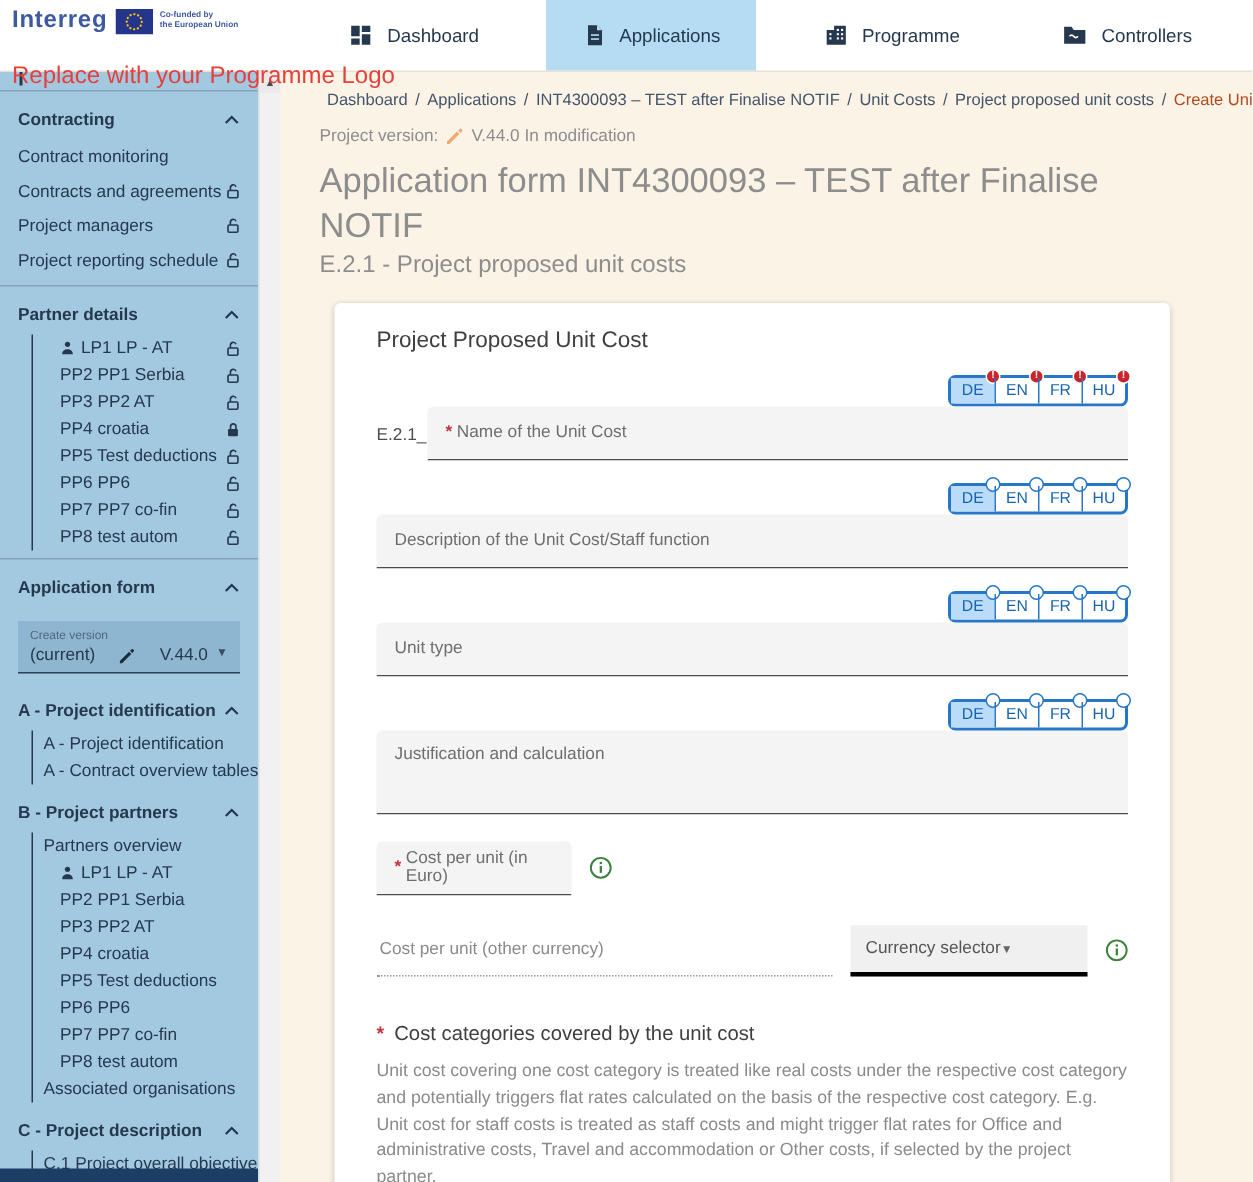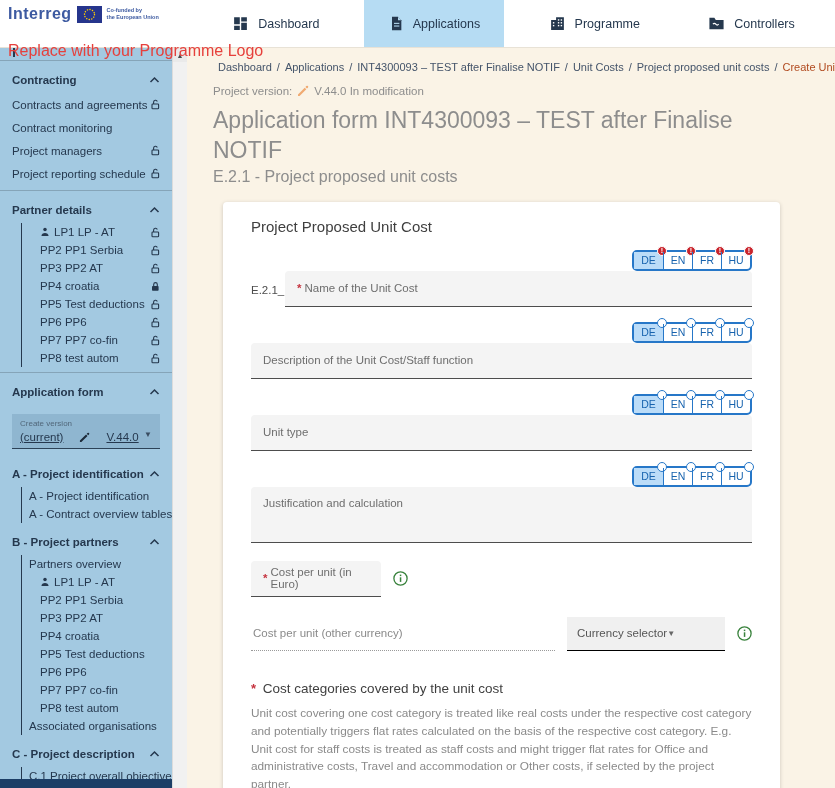--- a/index.html
+++ b/index.html
@@ -26,21 +26,21 @@
   .s-header { display:flex; align-items:center; justify-content:space-between; padding:0 12px; height:26px; margin-top:6px; font-size:11.5px; font-weight:bold; cursor:pointer; }
   .s-item { display:flex; align-items:center; height:23px; padding-left:12px; font-size:11.5px; cursor:pointer; white-space:nowrap; }
   .s-item .lock { margin-left:auto; margin-right:11px; flex:none; }
   .s-divider { border-bottom:1px solid rgba(0,0,0,.18); margin-top:5px; }
   .s-group { margin-left:21px; border-left:1.5px solid #25384e; }
   .s-group .s-item { height:18px; padding-left:18px; font-size:11.5px; }
   .s-group .s-item.lvl1 { padding-left:7px; }
   .lead-ico { margin-right:4px; flex:none; }
   .ver-select { margin:9px 12px 12px 12px; background:#8fb6d0; border-bottom:1px solid #2c4257; padding:5px 8px 5px 8px; cursor:pointer; position:relative; }
   .ver-label { font-size:8px; color:#51677a; }
-  .ver-value { display:flex; align-items:center; gap:16px; font-size:11.5px; color:#25384e; margin-top:3px;text-decoration:underline; }
+  .ver-value { display:flex; align-items:center; gap:16px; font-size:11.5px; color:#25384e; margin-top:3px; }
   .ver-caret { position:absolute; right:8px; top:16px; font-size:8px; color:#3a4d61; }
   .bottom-strip { position:absolute; bottom:0; left:0; width:100%; height:9px; background:#1c3e66; }
 
   
   .scrollcol { position:absolute; top:48px; left:172px; width:15px; height:740px; background:#f1f1f1; border-left:1px solid #dcdcdc; }
   .scroll-up { height:14px; display:flex; align-items:center; justify-content:center; font-size:7px; color:#4a4a4a; background:#eaeaea; cursor:pointer; }
 
   
   .main { position:absolute; top:48px; left:187px; width:648px; height:740px; background:#faf3e6; padding:13px 0 0 18px; overflow:hidden; }
   .breadcrumb { display:flex; align-items:center; gap:5px; font-size:11px; color:#44546a; margin-left:8px; white-space:nowrap; }
@@ -70,21 +70,21 @@
   .name-row { display:flex; align-items:flex-end; }
   .code-prefix { font-size:11.5px; color:#4d4d4d; width:34px; flex:none; padding-bottom:11px; }
   .name-row .f-field { flex:1; }
 
   .cost-row { display:flex; align-items:center; margin-top:18px; }
   .f-small { width:130px; }
   .info-ico { margin-left:12px; flex:none; cursor:pointer; }
 
   .other-row { display:flex; align-items:stretch; margin-top:20px; }
   .f-disabled { flex:1; height:34px; display:flex; align-items:center; border-bottom:1px dotted #9a9a9a; font-size:11.5px; color:#8a8a8a; padding:0 2px; }
-  .f-select { width:158px; margin-left:12px; background:#f0f0f0; border-bottom:1px solid #000000; height:34px; display:flex; align-items:center; padding:0 10px; font-size:11.5px; color:#555; cursor:pointer; }
+  .f-select { width:158px; margin-left:12px; background:#f0f0f0; border-bottom:3px solid #000000; height:34px; display:flex; align-items:center; padding:0 10px; font-size:11.5px; color:#555; cursor:pointer; }
   .f-select .caret { font-size:8px; color:#666; }
   .other-row .info-ico { align-self:center; }
 
   .cat-section { margin-top:30px; }
   .cat-title { font-size:13.5px; color:#3f3f3f; }
   .cat-title .req { font-size:13px; }
   .cat-desc { margin-top:9px; font-size:11.8px; color:#8a8a8a; line-height:1.52; }
 </style>
 </head>
 <body>
@@ -149,28 +149,28 @@
   <div class="sidebar">
     <div class="top-sliver"></div>
 
     <div class="s-header">
       <span>Contracting</span>
       <svg width="11" height="8" viewBox="0 0 11 8">
           <path d="M1.5 6 5.5 2 9.5 6" stroke="#25384e" stroke-width="1.5" fill="none"></path>
         </svg>
     </div>
     <div class="s-item">
+        <span>Contract monitoring</span>
+      </div>
+    <div class="s-item">
         <span>Contracts and agreements</span>
       <svg class="lock" width="11" height="11" viewBox="0 0 11 11">
           <rect x="2" y="5" width="6.6" height="4.8" rx="0.8" fill="none" stroke="#25384e" stroke-width="1.1"></rect>
           <path d="M3.6 5V3.1a1.9 1.9 0 0 1 3.7-.6" fill="none" stroke="#25384e" stroke-width="1.1"></path>
         </svg>
-      </div>
-    <div class="s-item">
-        <span>Contract monitoring</span>
       </div>
     <div class="s-item">
         <span>Project managers</span>
       <svg class="lock" width="11" height="11" viewBox="0 0 11 11">
           <rect x="2" y="5" width="6.6" height="4.8" rx="0.8" fill="none" stroke="#25384e" stroke-width="1.1"></rect>
           <path d="M3.6 5V3.1a1.9 1.9 0 0 1 3.7-.6" fill="none" stroke="#25384e" stroke-width="1.1"></path>
         </svg>
       </div>
     <div class="s-item">
         <span>Project reporting schedule</span>

